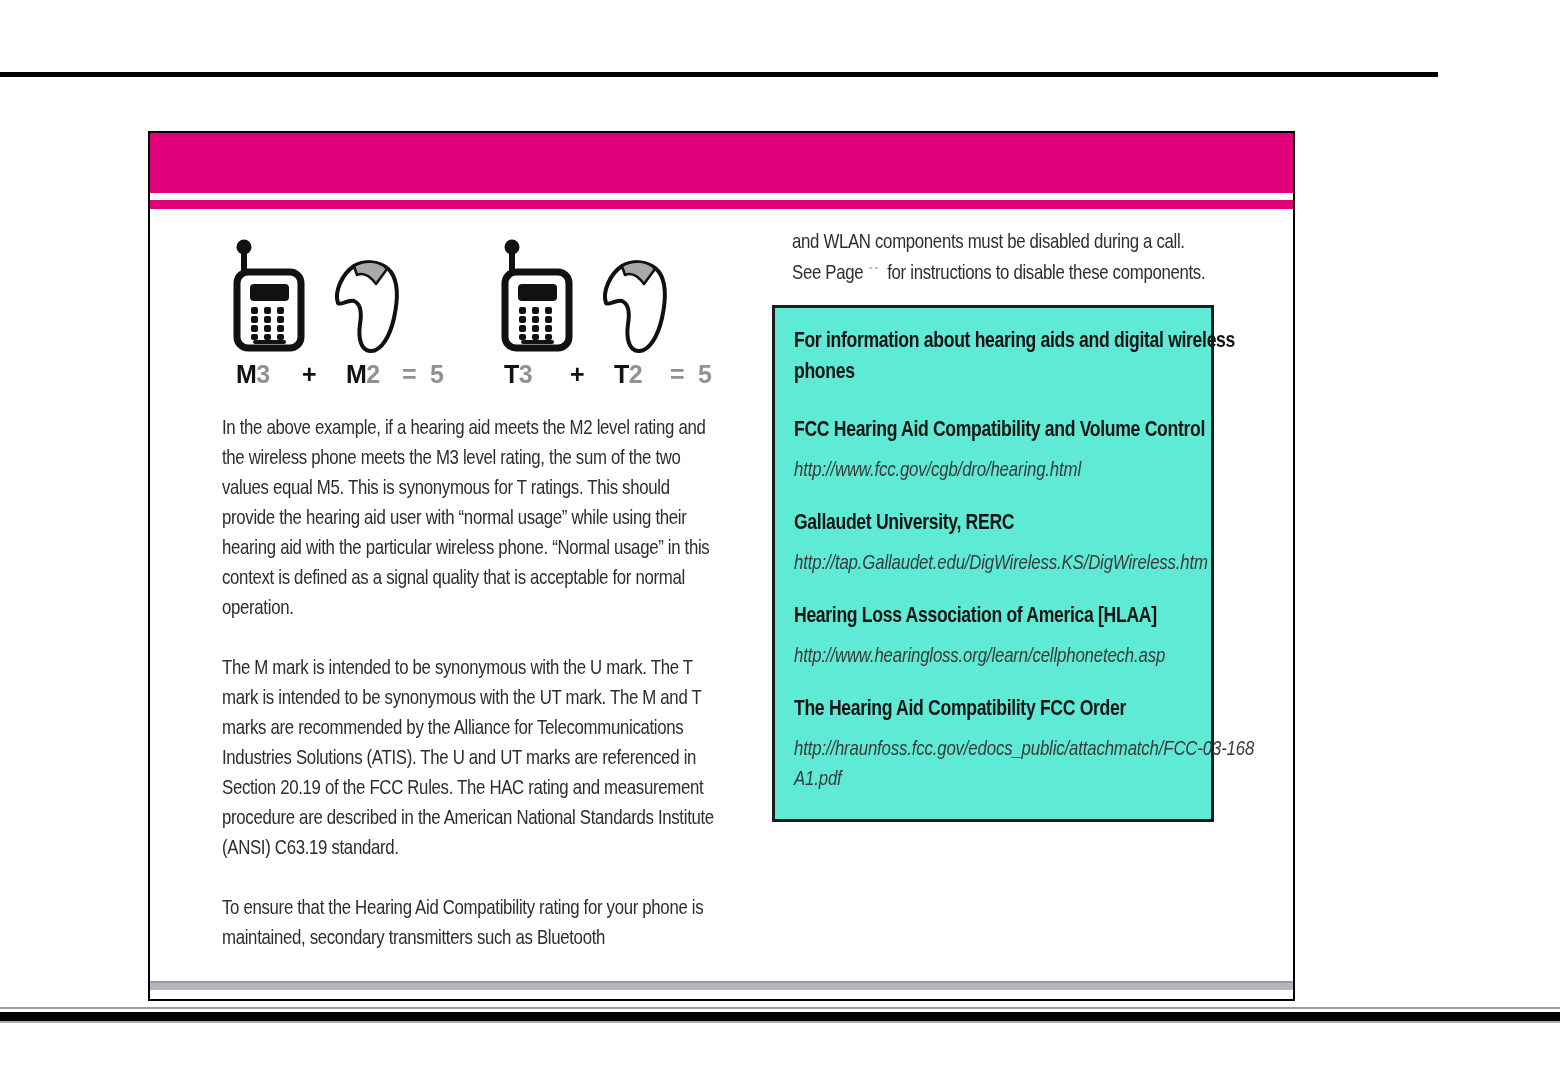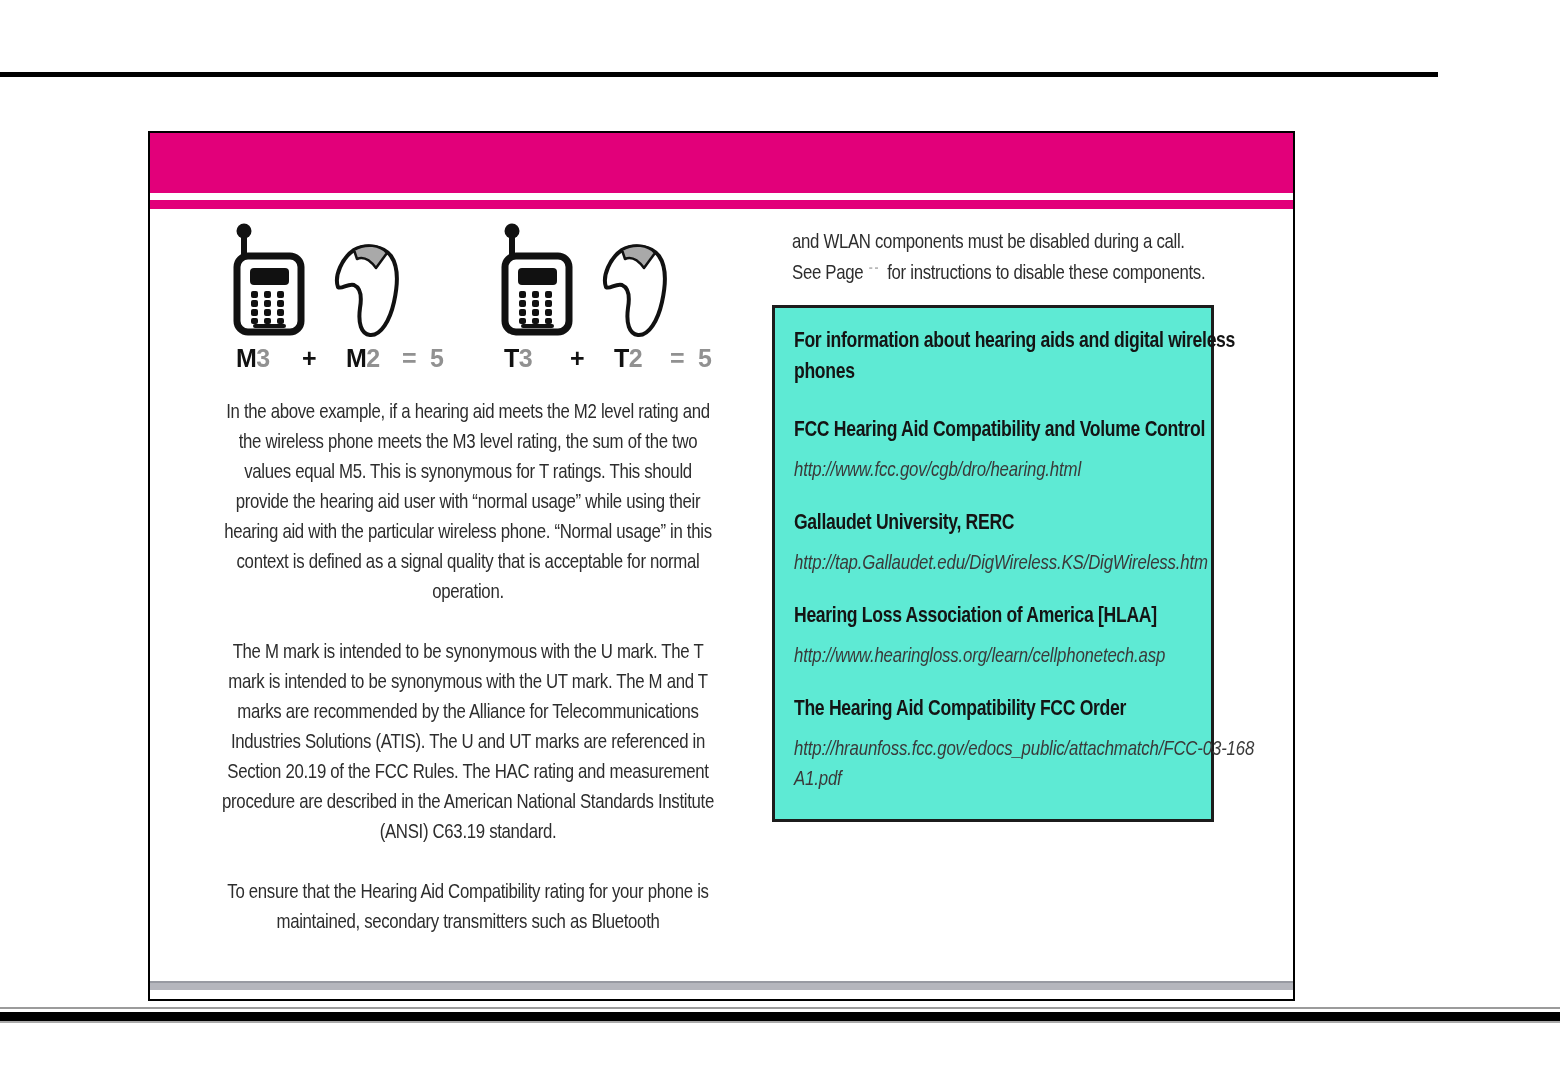--- a/index.html
+++ b/index.html
@@ -16,21 +16,21 @@
   
   .doc-box{position:absolute;left:148px;top:131px;width:1143px;height:866px;border:2px solid #000;background:#fff;}
   .magenta-header{position:absolute;left:0;top:0;width:100%;height:60px;}
   .magenta-stripe{position:absolute;left:0;top:67px;width:100%;height:9px;}
   .gray-bar{position:absolute;left:0;top:848px;width:100%;height:7px;background:#b5b6bd;border-top:2px solid #989aa2;}
 
   
   .condense{transform-origin:0 0;transform:scaleX(0.8);}
 
   
-  .col-left{position:absolute;left:72px;top:89px;width:500px;text-align:center;}
+  .col-left{position:absolute;left:72px;top:105px;width:500px;}
   .icons-row{position:relative;height:150px;margin-left:8px;}
   .icon-group{position:absolute;top:0;width:230px;height:150px;}
   .icon-group.g2{left:268px;}
   .phone-svg{position:absolute;left:0;top:0;}
   .aid-svg{position:absolute;left:96px;top:18px;}
   .rating-labels{position:absolute;left:0;top:122px;width:230px;height:28px;
     font-weight:bold;font-size:25px;letter-spacing:-0.5px;color:#111;}
   .rating-labels .digit,.rating-labels .eq,.rating-labels .sum{color:#919191;}
   .rl-phone{position:absolute;left:6px;}
   .rl-plus{position:absolute;left:72px;}

